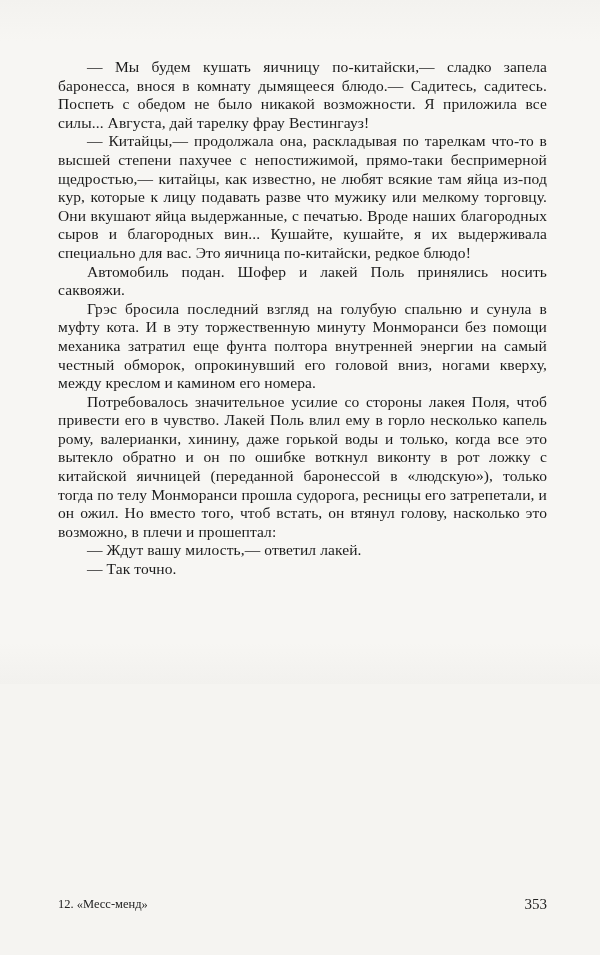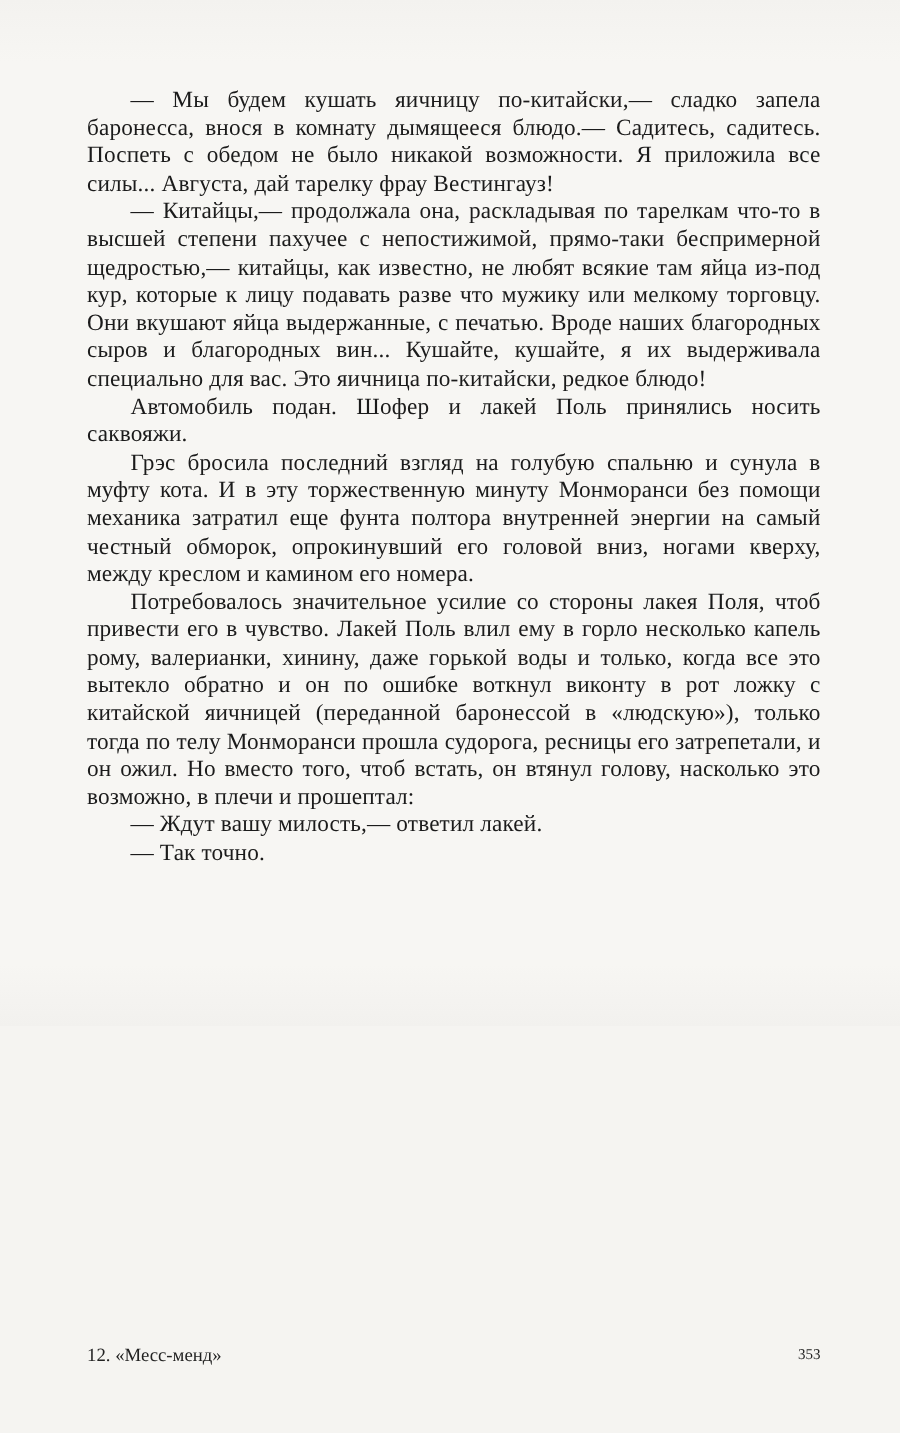--- a/index.html
+++ b/index.html
@@ -47,21 +47,21 @@
     width: 489px;
     display: flex;
     justify-content: space-between;
     align-items: center;
   }
   .footer .edition-note {
     font-size: 12.5px;
     color: #222;
   }
   .footer .page-number {
-    font-size: 10px;
+    font-size: 15px;
     color: #222;
   }
 </style>
 </head>
 <body>
 
 <div class="page">
 
   <div class="text-block">
     <p>— Мы будем кушать яичницу по-китайски,— сладко запела баронесса, внося в комнату дымящееся блюдо.— Садитесь, садитесь. Поспеть с обедом не было никакой возможности. Я приложила все силы... Августа, дай тарелку фрау Вестингауз!</p>

